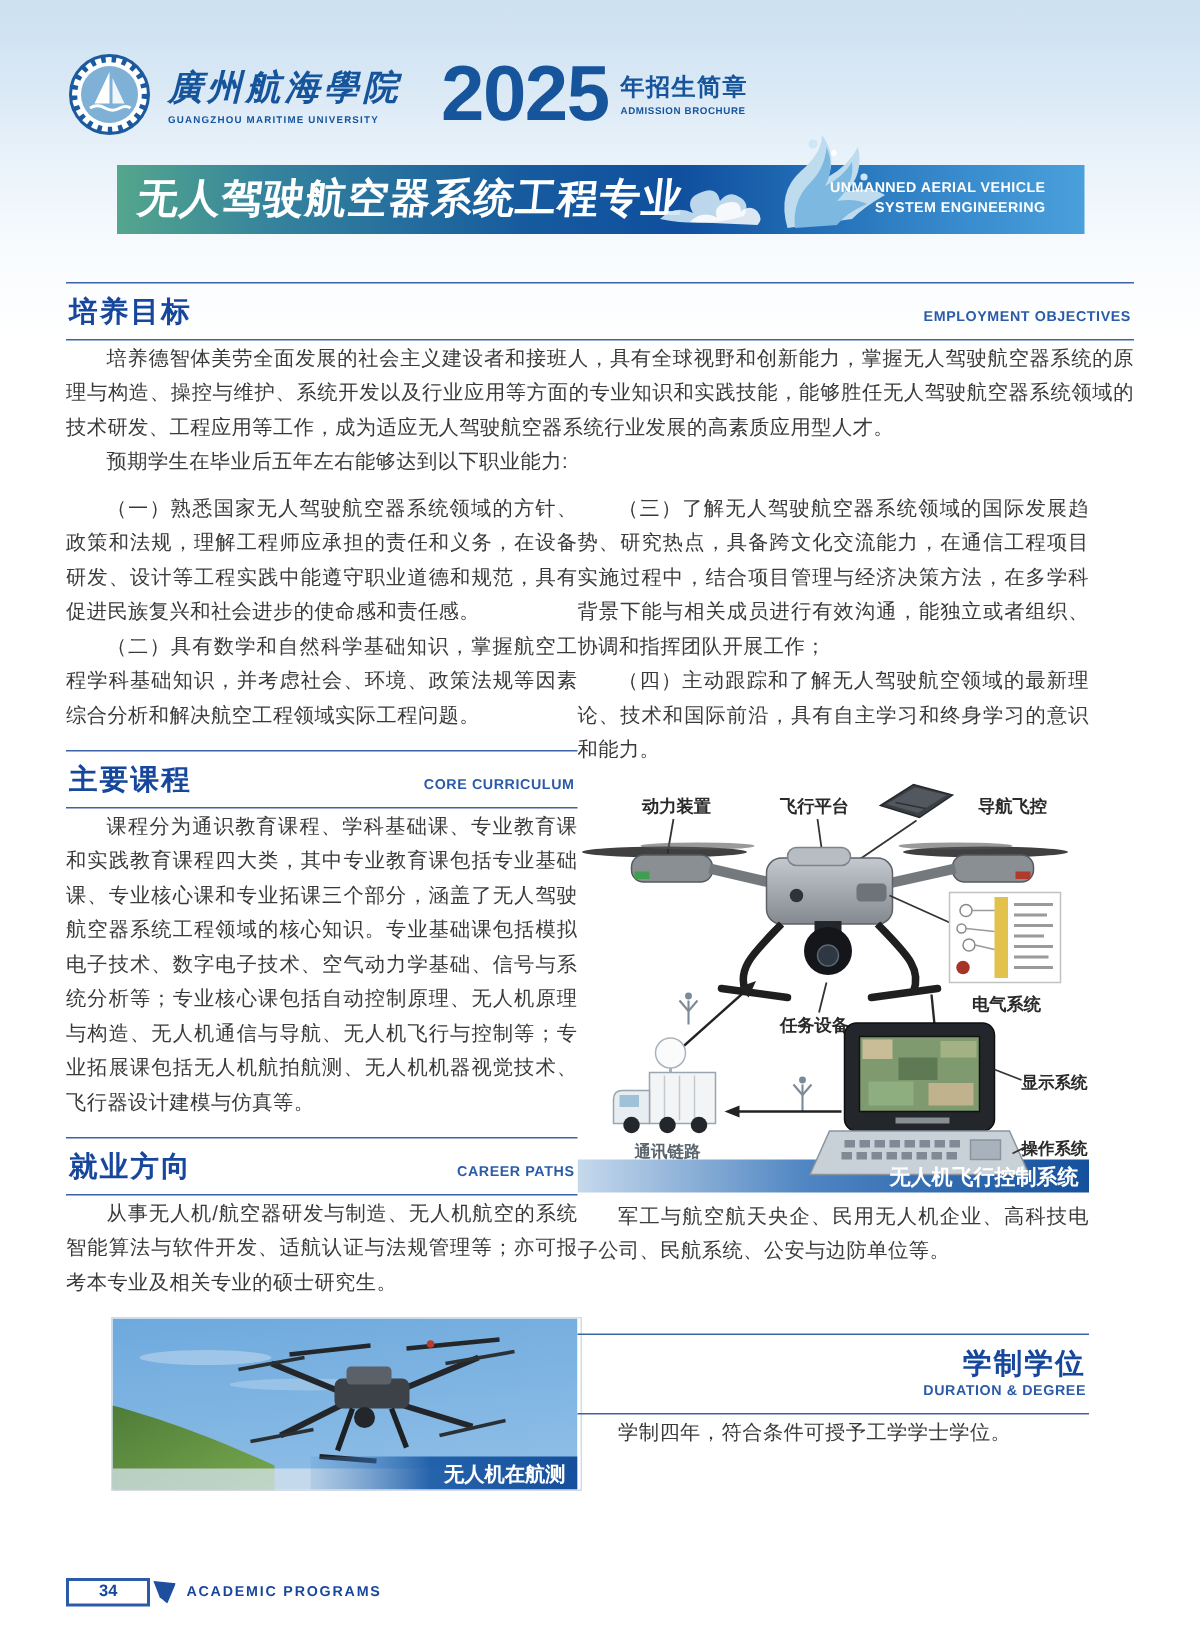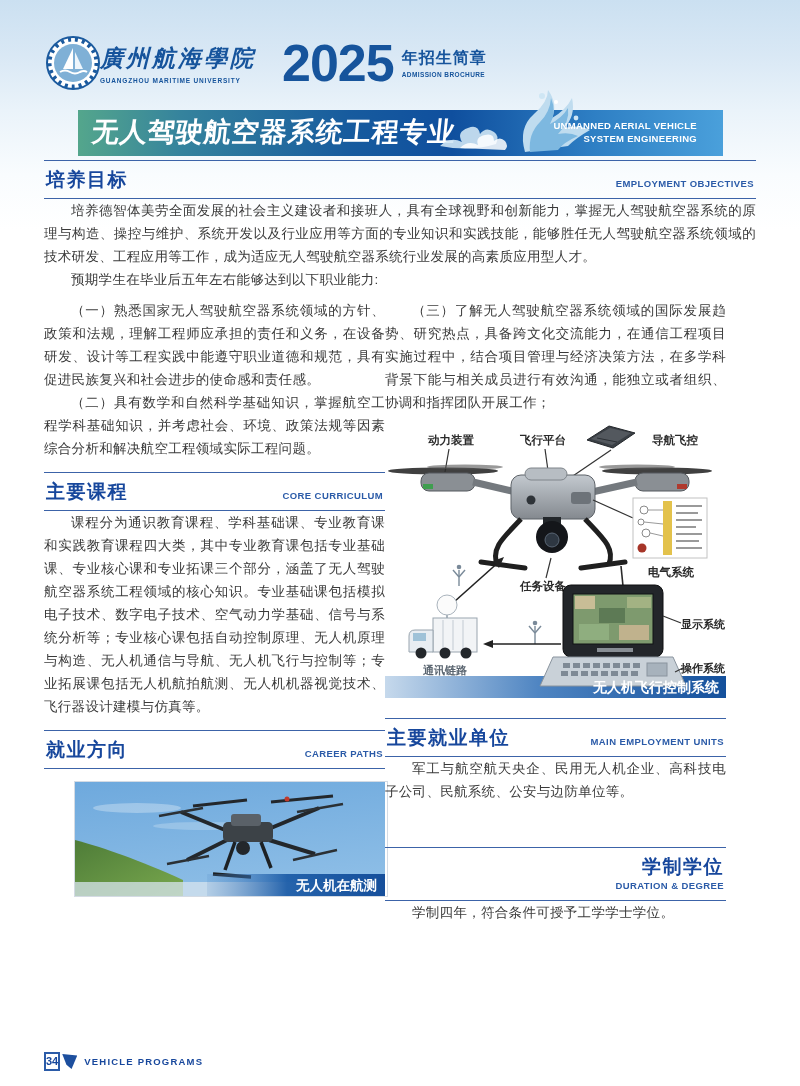--- a/index.html
+++ b/index.html
@@ -8,54 +8,54 @@
     font-family:"Liberation Sans","DejaVu Sans",sans-serif;
     background:#fff;
   }
   .page{
     position:relative;width:800px;height:1086px;overflow:hidden;
     background:linear-gradient(180deg,#cbe0f1 0px,#d9e8f5 55px,#eaf3fa 110px,#f9fcfe 175px,#ffffff 230px);
   }
   
   .header{display:flex;align-items:center;padding:36px 0 0 46px;}
   .logo{width:54px;height:54px;flex:0 0 auto;}
-  .school{margin-left:0;}
+  .school{margin-left:12px;}
   .school-zh{font-family:"Liberation Serif","DejaVu Serif",serif;font-weight:bold;font-style:italic;
     font-size:23px;color:#16549c;letter-spacing:3px;}
   .school-en{font-size:6.5px;color:#16549c;letter-spacing:.8px;margin-top:3px;font-weight:bold;}
   .yearblock{display:flex;align-items:center;margin-left:26px;}
   .year{font-size:52px;font-weight:bold;color:#16549c;letter-spacing:-1px;line-height:1;}
   .brochure{margin-left:8px;}
   .brochure-zh{font-size:16px;font-weight:bold;color:#16549c;letter-spacing:1px;}
   .brochure-en{font-size:6.5px;color:#16549c;letter-spacing:.4px;margin-top:2px;font-weight:bold;}
   
   .banner{position:relative;margin:20px 0 0 78px;width:645px;height:46px;
     background:linear-gradient(90deg,#54a68c 0%,#35839d 16%,#175b9e 42%,#0f4f9e 58%,#2e7fc4 80%,#4aa0db 100%);}
   .banner-title{position:absolute;left:14px;top:50%;transform:translateY(-52%) skewX(-6deg);
     color:#fff;font-size:27px;font-weight:bold;letter-spacing:1px;white-space:nowrap;}
   .banner-en{position:absolute;right:26px;top:50%;transform:translateY(-50%);
     color:#fff;font-size:9.5px;font-weight:bold;text-align:right;line-height:1.35;letter-spacing:.3px;}
   .wave{position:absolute;left:352px;top:-22px;width:190px;height:68px;pointer-events:none;}
   
-  .content{padding:0 44px;margin-top:4px;}
+  .content{padding:0 44px;margin-top:32px;}
   .sec-head{border-top:1px solid #3c63a8;border-bottom:1px solid #3c63a8;
     display:flex;justify-content:space-between;align-items:flex-end;padding:6px 2px 5px;}
   .sec-zh{font-size:19px;font-weight:bold;color:#17479c;letter-spacing:1.5px;}
   .sec-en{font-size:9.5px;font-weight:bold;color:#2b5ba8;letter-spacing:.4px;padding-bottom:4px;}
   p.body{font-size:13.5px;line-height:23px;color:#3a3a3a;text-align:justify;
     text-indent:2em;margin:0;font-weight:500;letter-spacing:.3px;}
   .mt10{margin-top:10px;} .mt8{margin-top:8px;} .mb10{margin-bottom:10px;}
   .two-col{display:flex;margin-top:8px;}
   .col{width:341px;flex:0 0 341px;}
   .col .sec-head{margin-top:12px;text-align:right;}
   .photo-wrap{margin:12px 0 0 30px;width:312px;border:1px solid #d4dbe4;line-height:0;background:#fff;}
   
   .footer{position:absolute;left:44px;top:1052px;display:flex;align-items:center;}
   .pagenum{border:2px solid #2b5ba8;color:#17479c;font-weight:bold;font-size:11px;
-    padding:1px 0;line-height:13px;}
+    padding:1px 20px;line-height:13px;}
   .flag{width:15px;height:15px;background:#1d4f9e;margin-left:2px;
     clip-path:polygon(0 0,100% 10%,62% 100%,28% 72%);}
   .footer-label{margin-left:7px;font-size:9.5px;font-weight:bold;color:#17479c;letter-spacing:1.2px;}
   svg text{font-family:"Liberation Sans","DejaVu Sans",sans-serif;}
 </style>
 </head>
 <body>
 
 <div class="page">
 
@@ -117,20 +117,21 @@
         <div class="sec-head">
           <span class="sec-zh">主要课程</span>
           <span class="sec-en">CORE CURRICULUM</span>
         </div>
         <p class="body mt8">课程分为通识教育课程、学科基础课、专业教育课和实践教育课程四大类，其中专业教育课包括专业基础课、专业核心课和专业拓课三个部分，涵盖了无人驾驶航空器系统工程领域的核心知识。专业基础课包括模拟电子技术、数字电子技术、空气动力学基础、信号与系统分析等；专业核心课包括自动控制原理、无人机原理与构造、无人机通信与导航、无人机飞行与控制等；专业拓展课包括无人机航拍航测、无人机机器视觉技术、飞行器设计建模与仿真等。</p>
 
         <div class="sec-head">
           <span class="sec-zh">就业方向</span>
           <span class="sec-en">CAREER PATHS</span>
         </div>
+        <p class="body mt8">从事无人机/航空器研发与制造、无人机航空的系统智能算法与软件开发、适航认证与法规管理等；亦可报考本专业及相关专业的硕士研究生。</p>
 
         <div class="photo-wrap">
           <svg width="310" height="114" viewBox="0 0 310 114">
             <defs>
               <linearGradient id="sky" x1="0" y1="0" x2="0.3" y2="1">
                 <stop offset="0" stop-color="#6ea9dd"></stop>
                   <stop offset="1" stop-color="#8cbde6"></stop>
               </linearGradient>
               <linearGradient id="hill" x1="0" y1="0" x2="1" y2="1">
                 <stop offset="0" stop-color="#4e7c38"></stop>
@@ -167,20 +168,21 @@
               <circle cx="168" cy="66" r="7" fill="#23272b"></circle>
             </g>
             <rect x="132" y="92" width="178" height="22" fill="url(#capbar)"></rect>
             <text x="302" y="108" text-anchor="end" font-size="13.5" font-weight="bold" fill="#ffffff">无人机在航测</text>
           </svg>
         </div>
       </div>
 
       <div class="col">
         <p class="body mb10">（三）了解无人驾驶航空器系统领域的国际发展趋势、研究热点，具备跨文化交流能力，在通信工程项目实施过程中，结合项目管理与经济决策方法，在多学科背景下能与相关成员进行有效沟通，能独立或者组织、协调和指挥团队开展工作；</p>
+        <p class="body">（四）主动跟踪和了解无人驾驶航空领域的最新理论、技术和国际前沿，具有自主学习和终身学习的意识和能力。</p>
 
         <svg width="341" height="282" viewBox="0 0 341 282" style="margin-top:6px;display:block;">
           <defs>
             <linearGradient id="dbar" x1="0" y1="0" x2="1" y2="0">
               <stop offset="0" stop-color="#c6d9ec"></stop>
                 <stop offset="0.45" stop-color="#4f85c2"></stop>
               <stop offset="1" stop-color="#14509c"></stop>
             </linearGradient>
             <linearGradient id="bodyg" x1="0" y1="0" x2="0" y2="1">
               <stop offset="0" stop-color="#c3c9cf"></stop>
@@ -322,34 +324,30 @@
           </g>
 
           <line x1="278" y1="196" x2="296" y2="203" stroke="#333" stroke-width="1.2"></line>
           <text x="318" y="208" text-anchor="middle" font-size="11" font-weight="bold" fill="#2a2a2a">显示系统</text>
           <line x1="290" y1="252" x2="298" y2="248" stroke="#333" stroke-width="1.2"></line>
           <text x="318" y="252" text-anchor="middle" font-size="11" font-weight="bold" fill="#2a2a2a">操作系统</text>
 
           <text x="334" y="272" text-anchor="end" font-size="14" font-weight="bold" fill="#ffffff">无人机飞行控制系统</text>
         </svg>
 
-        <div class="sec-head" style="margin-top:16px;">
-          <span class="sec-zh">主要就业单位</span>
-          <span class="sec-en">MAIN EMPLOYMENT UNITS</span>
-        </div>
         <p class="body mt8">军工与航空航天央企、民用无人机企业、高科技电子公司、民航系统、公安与边防单位等。</p>
 
         <div class="sec-head" style="margin-top:44px;flex-direction:column;">
           <span class="sec-zh">学制学位</span>
           <span class="sec-en">DURATION &amp; DEGREE</span>
         </div>
         <p class="body mt8">学制四年，符合条件可授予工学学士学位。</p>
       </div>
     </div>
   </div>
 
   <div class="footer">
     <span class="pagenum">34</span>
     <span class="flag"></span>
-    <span class="footer-label">VEHICLE PROGRAMS</span>
+    <span class="footer-label">ACADEMIC PROGRAMS</span>
   </div>
 
 </div>
 
 </body></html>

